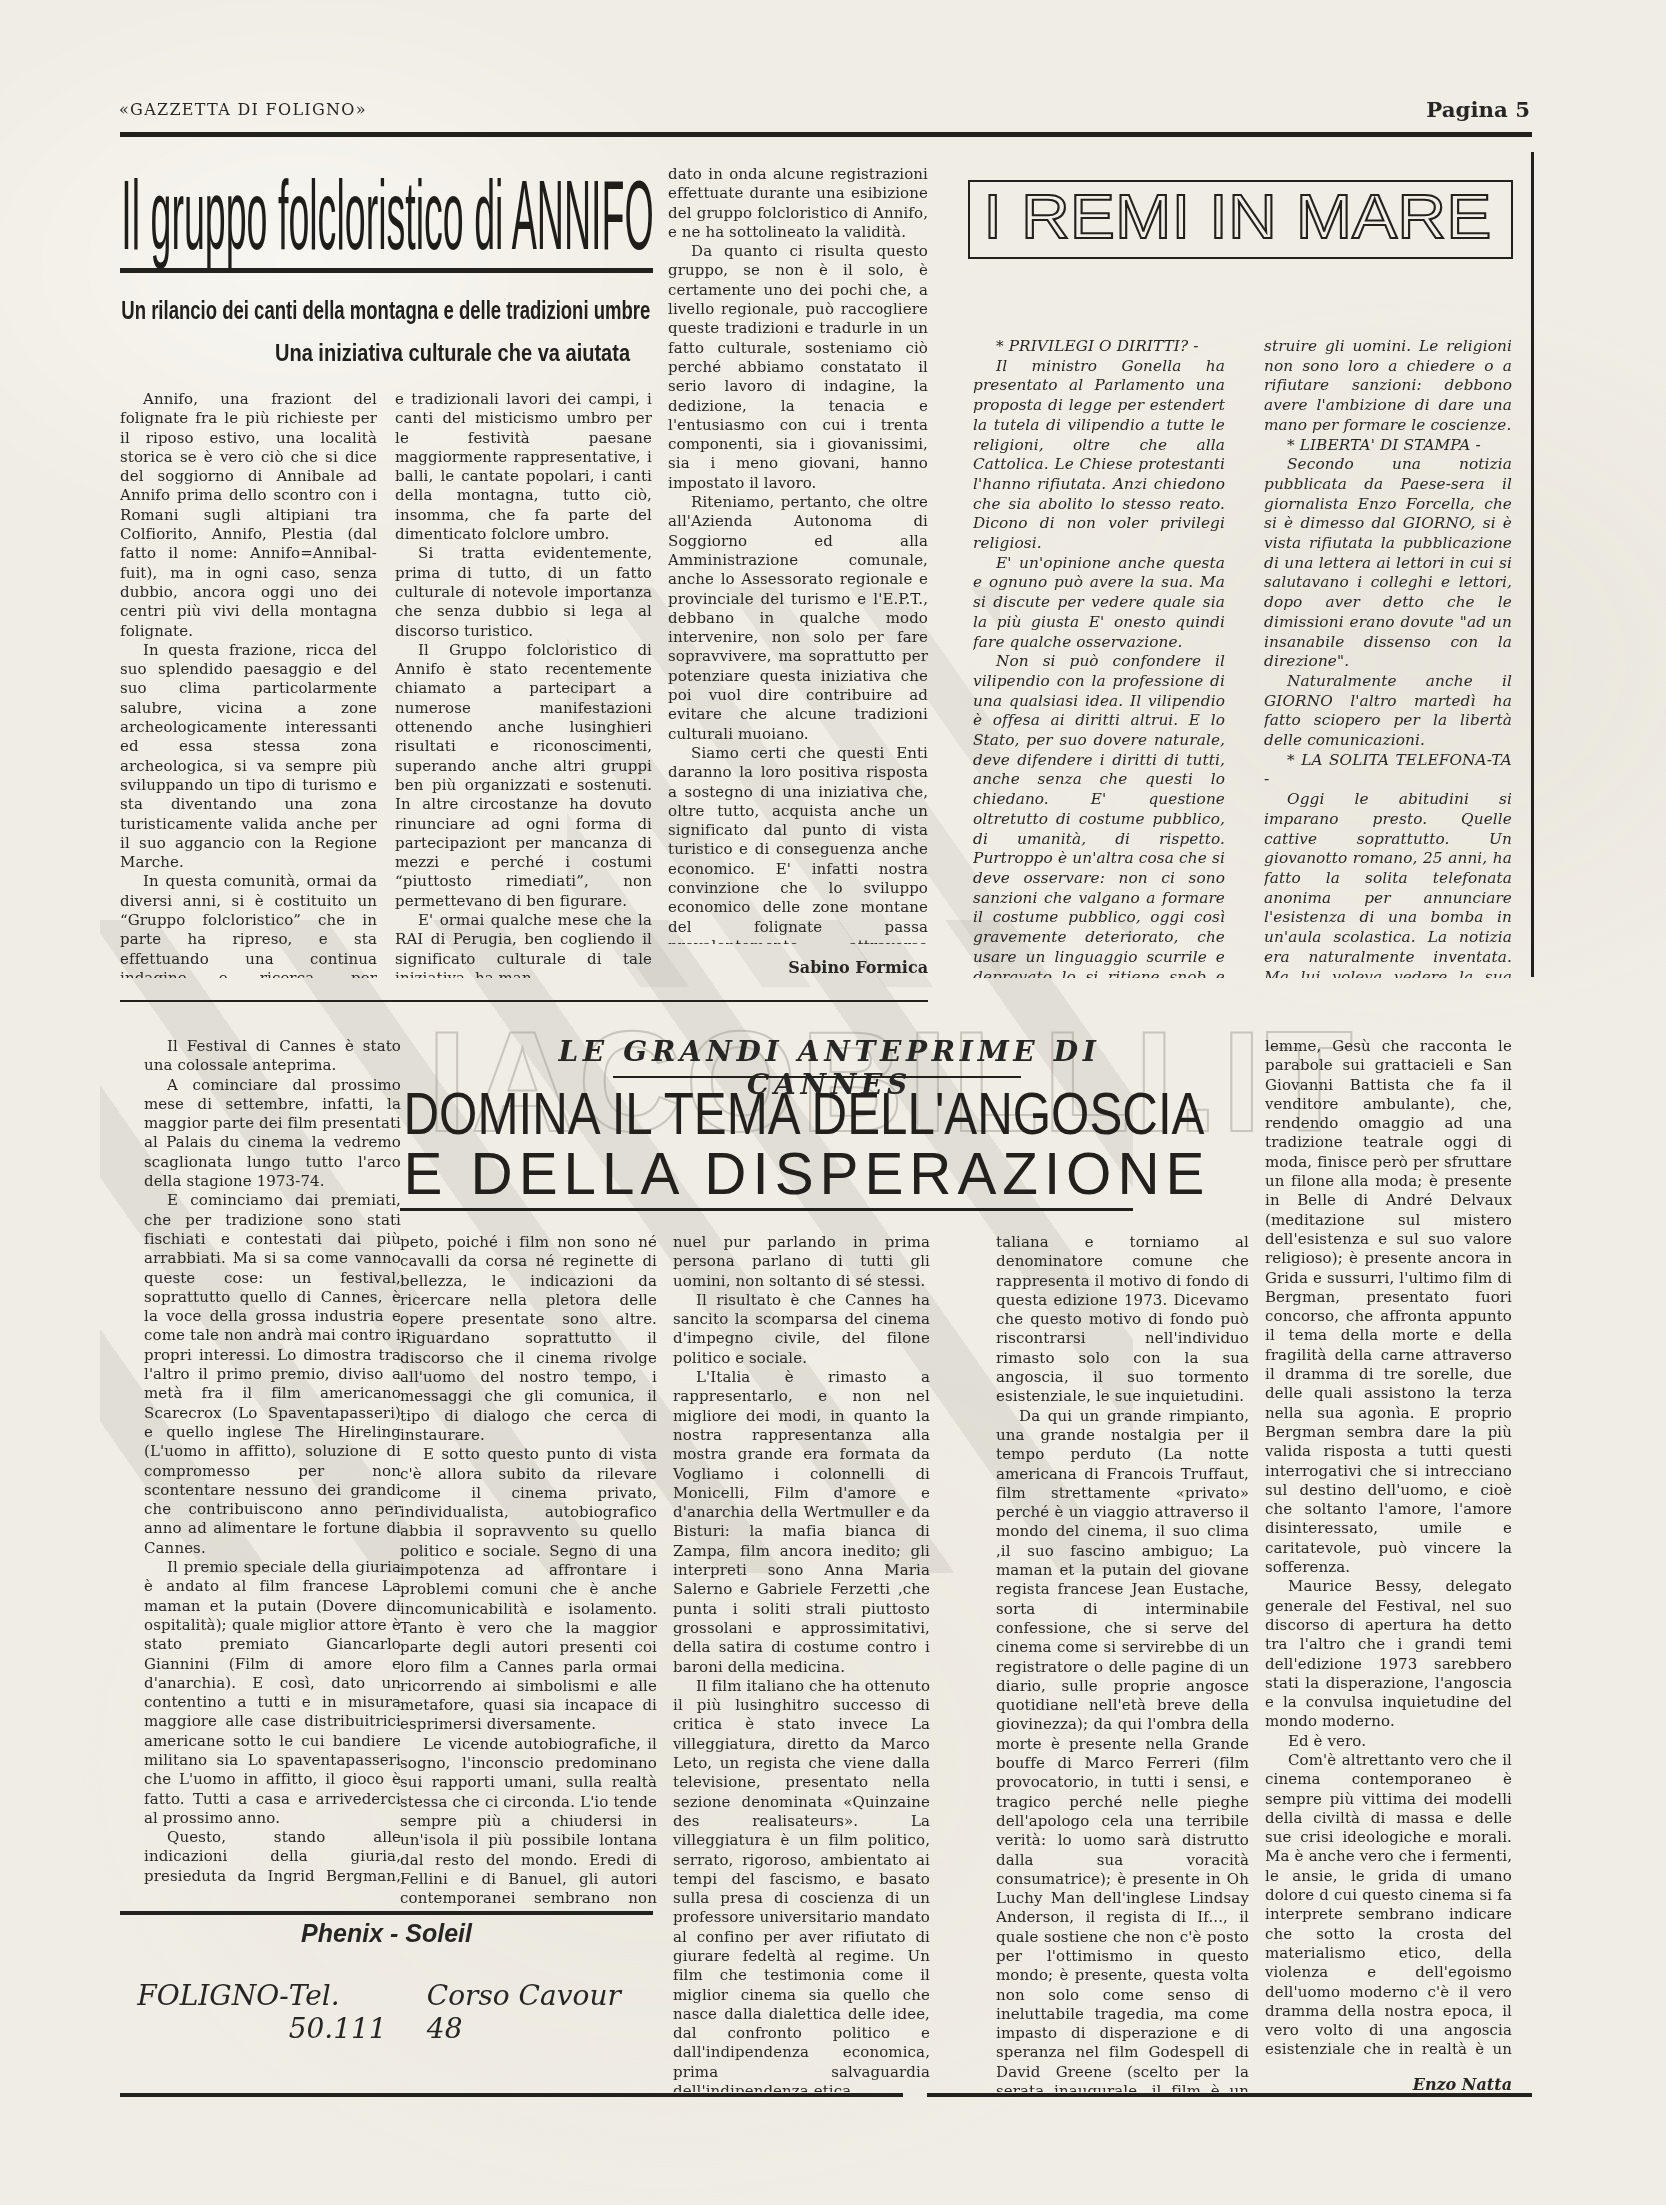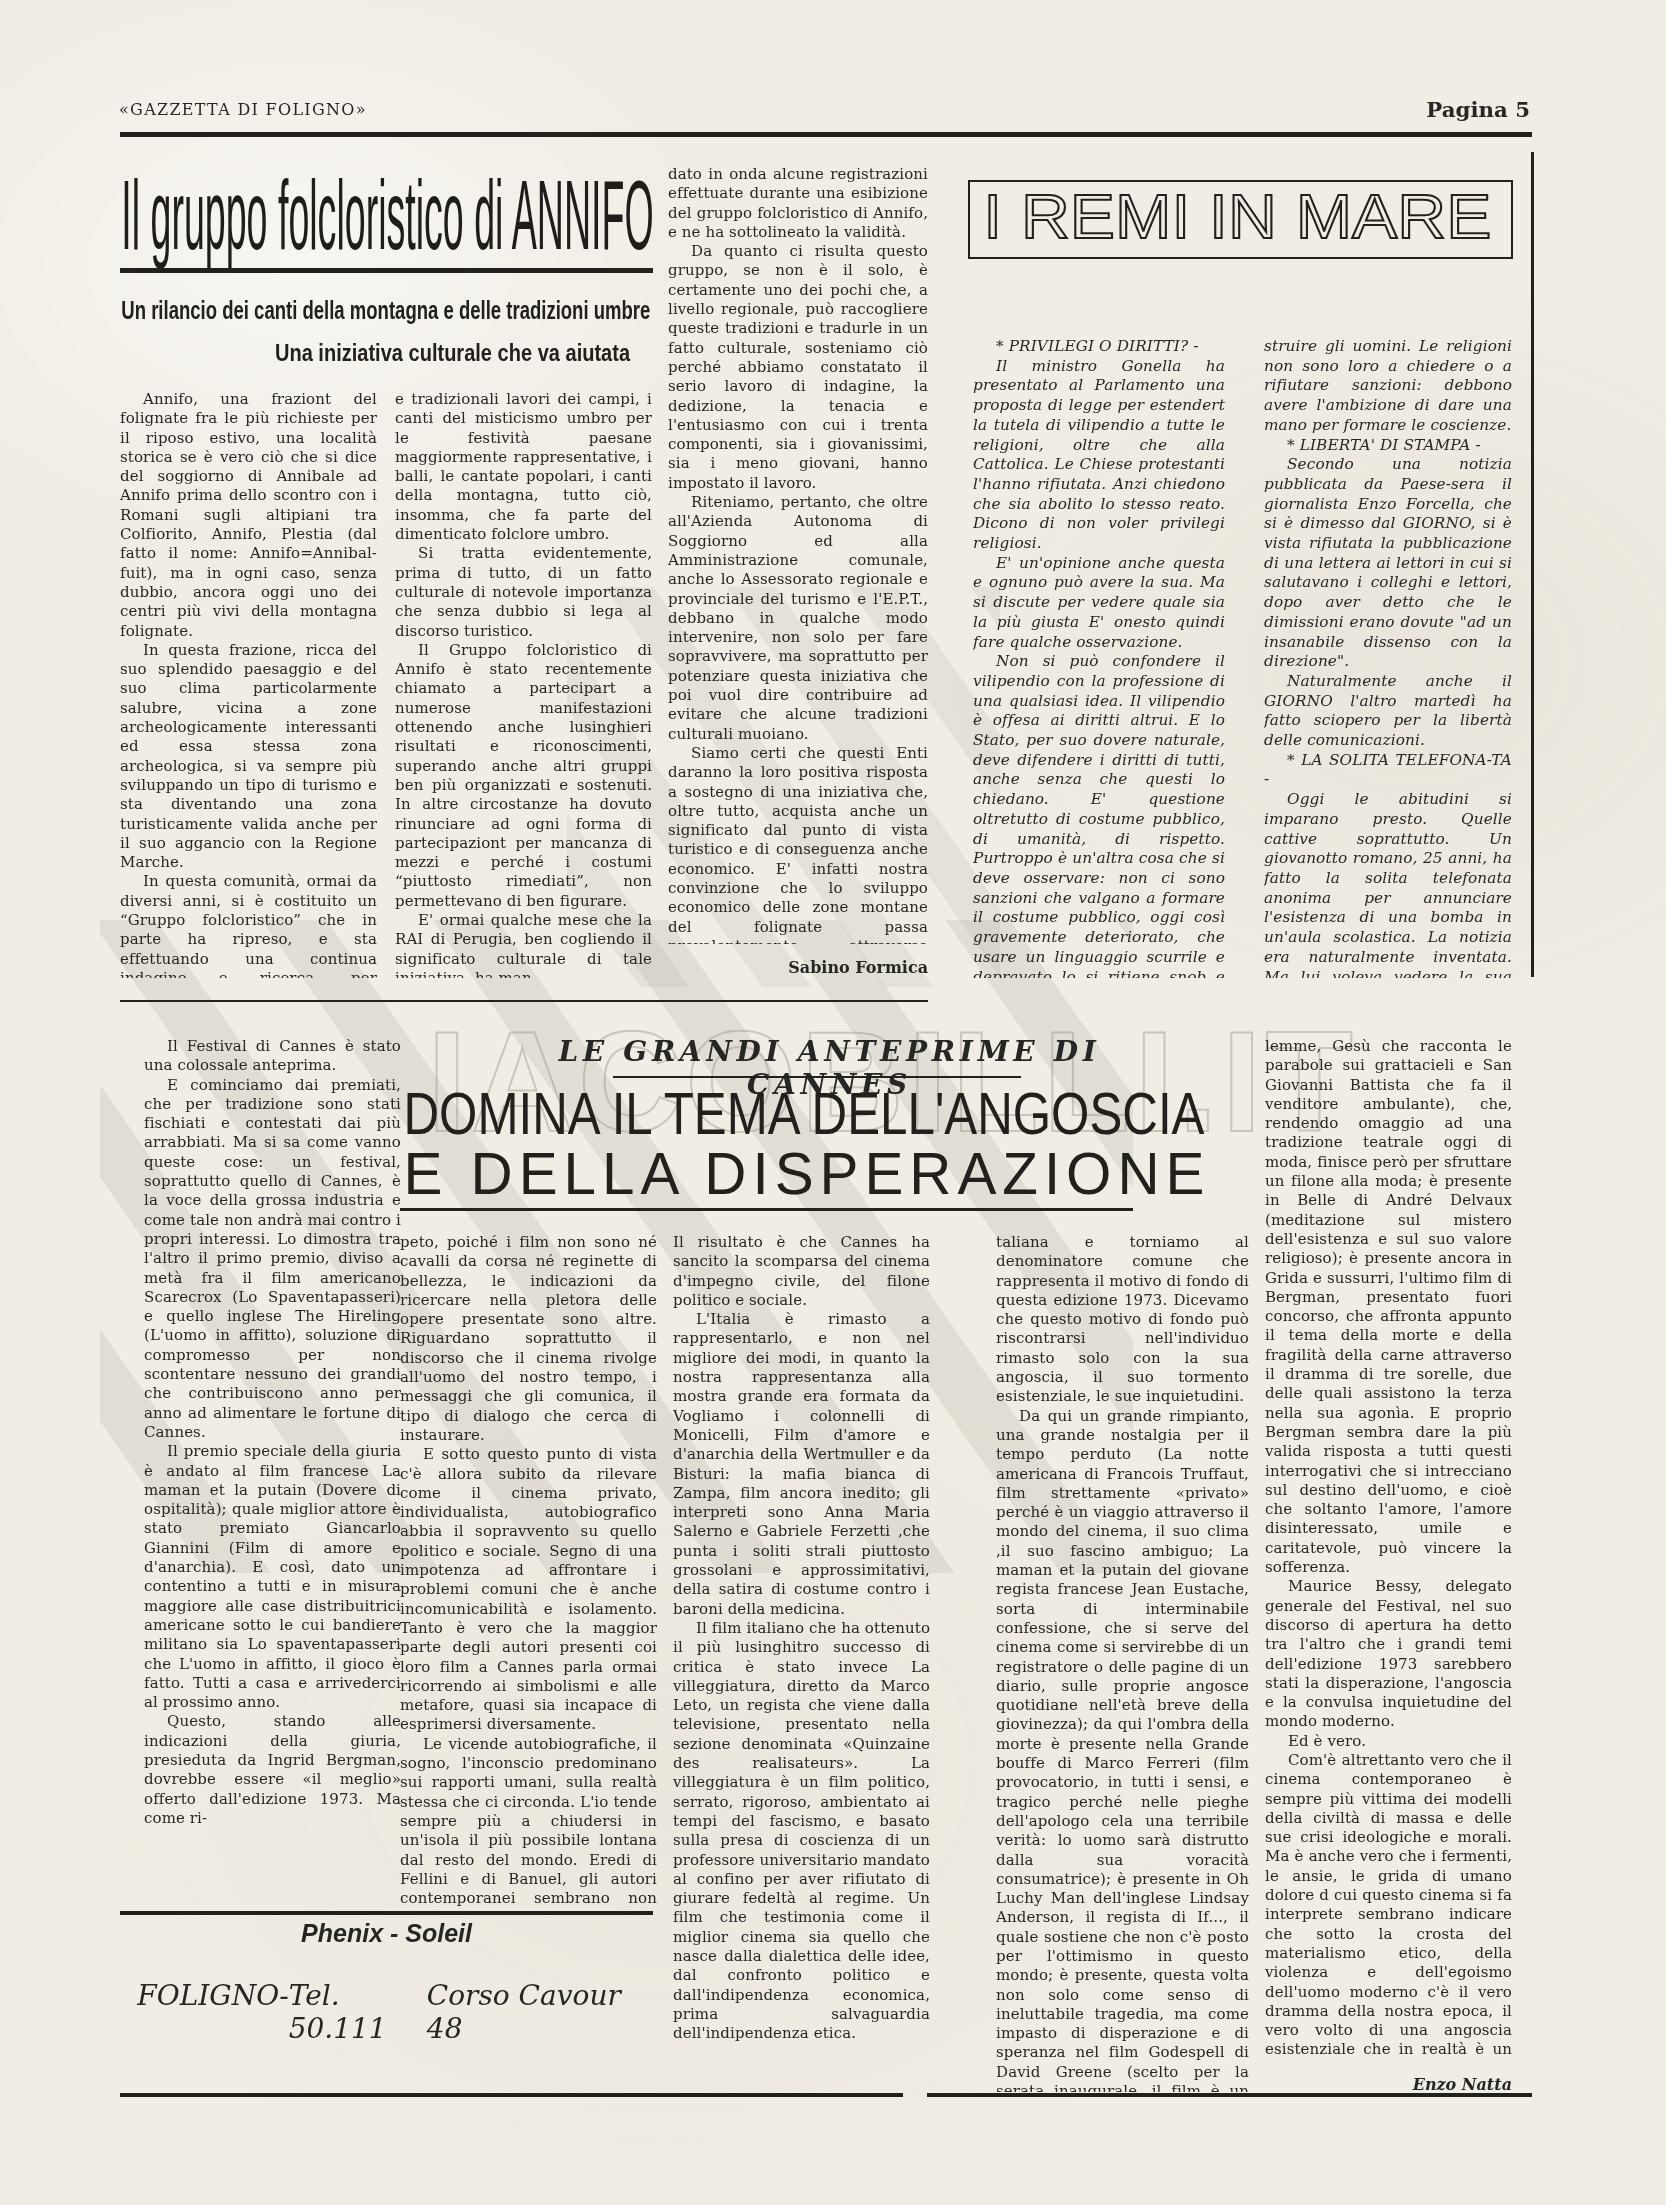--- a/index.html
+++ b/index.html
@@ -130,30 +130,32 @@
 <svg class="svg-abs" style="left:400px; top:1085px;" width="810" height="61" viewBox="0 0 1215 92">
   <text x="2" y="74" font-size="88" fill="#22201d" textLength="1208" lengthAdjust="spacingAndGlyphs">DOMINA IL TEMA DELL'ANGOSCIA</text>
 </svg>
 <svg class="svg-abs" style="left:400px; top:1145px;" width="810" height="61" viewBox="0 0 1215 92">
   <text x="2" y="74" font-size="88" fill="#22201d" textLength="1208" lengthAdjust="spacing">E DELLA DISPERAZIONE</text>
 </svg>
 <div class="rule" style="left:400px; top:1208px; width:733px; height:3.3px;"></div>
 
 <div class="col" style="left:120px; top:1037px; width:257px; height:852px;margin-left:24px;">
     <p>Il Festival di Cannes è stato una colossale anteprima.</p>
+    <p>A cominciare dal prossimo mese di settembre, infatti, la maggior parte dei film presentati al Palais du cinema la vedremo scaglionata lungo tutto l'arco della stagione 1973-74.</p>
     <p>E cominciamo dai premiati, che per tradizione sono stati fischiati e contestati dai più arrabbiati. Ma si sa come vanno queste cose: un festival, soprattutto quello di Cannes, è la voce della grossa industria e come tale non andrà mai contro i propri interessi. Lo dimostra tra l'altro il primo premio, diviso a metà fra il film americano Scarecrox (Lo Spaventapasseri) e quello inglese The Hireling (L'uomo in affitto), soluzione di compromesso per non scontentare nessuno dei grandi che contribuiscono anno per anno ad alimentare le fortune di Cannes.</p>
     <p>Il premio speciale della giuria è andato al film francese La maman et la putain (Dovere di ospitalità); quale miglior attore è stato premiato Giancarlo Giannini (Film di amore e d'anarchia). E così, dato un contentino a tutti e in misura maggiore alle case distribuitrici americane sotto le cui bandiere militano sia Lo spaventapasseri che L'uomo in affitto, il gioco è fatto. Tutti a casa e arrivederci al prossimo anno.</p>
     <p>Questo, stando alle indicazioni della giuria, presieduta da Ingrid Bergman, dovrebbe essere «il meglio» offerto dall'edizione 1973. Ma come ri-</p>
   </div>
 <div class="col cont" style="left:400px; top:1233px; width:257px; height:675px;">
     <p>peto, poiché i film non sono né cavalli da corsa né reginette di bellezza, le indicazioni da ricercare nella pletora delle opere presentate sono altre. Riguardano soprattutto il discorso che il cinema rivolge all'uomo del nostro tempo, i messaggi che gli comunica, il tipo di dialogo che cerca di instaurare.</p>
     <p>E sotto questo punto di vista c'è allora subito da rilevare come il cinema privato, individualista, autobiografico abbia il sopravvento su quello politico e sociale. Segno di una impotenza ad affrontare i problemi comuni che è anche incomunicabilità e isolamento. Tanto è vero che la maggior parte degli autori presenti coi loro film a Cannes parla ormai ricorrendo ai simbolismi e alle metafore, quasi sia incapace di esprimersi diversamente.</p>
     <p>Le vicende autobiografiche, il sogno, l'inconscio predominano sui rapporti umani, sulla realtà stessa che ci circonda. L'io tende sempre più a chiudersi in un'isola il più possibile lontana dal resto del mondo. Eredi di Fellini e di Banuel, gli autori contemporanei sembrano non aver capito che Fellini e Ba-</p>
   </div>
 <div class="col cont" style="left:673px; top:1233px; width:257px; height:859px;">
+    <p>nuel pur parlando in prima persona parlano di tutti gli uomini, non soltanto di sé stessi.</p>
     <p>Il risultato è che Cannes ha sancito la scomparsa del cinema d'impegno civile, del filone politico e sociale.</p>
     <p>L'Italia è rimasto a rappresentarlo, e non nel migliore dei modi, in quanto la nostra rappresentanza alla mostra grande era formata da Vogliamo i colonnelli di Monicelli, Film d'amore e d'anarchia della Wertmuller e da Bisturi: la mafia bianca di Zampa, film ancora inedito; gli interpreti sono Anna Maria Salerno e Gabriele Ferzetti ,che punta i soliti strali piuttosto grossolani e approssimitativi, della satira di costume contro i baroni della medicina.</p>
     <p>Il film italiano che ha ottenuto il più lusinghitro successo di critica è stato invece La villeggiatura, diretto da Marco Leto, un regista che viene dalla televisione, presentato nella sezione denominata «Quinzaine des realisateurs». La villeggiatura è un film politico, serrato, rigoroso, ambientato ai tempi del fascismo, e basato sulla presa di coscienza di un professore universitario mandato al confino per aver rifiutato di giurare fedeltà al regime. Un film che testimonia come il miglior cinema sia quello che nasce dalla dialettica delle idee, dal confronto politico e dall'indipendenza economica, prima salvaguardia dell'indipendenza etica.</p>
   </div>
 <div class="col cont" style="left:996px; top:1233px; width:253px; height:859px;">
     <p>taliana e torniamo al denominatore comune che rappresenta il motivo di fondo di questa edizione 1973. Dicevamo che questo motivo di fondo può riscontrarsi nell'individuo rimasto solo con la sua angoscia, il suo tormento esistenziale, le sue inquietudini.</p>
     <p>Da qui un grande rimpianto, una grande nostalgia per il tempo perduto (La notte americana di Francois Truffaut, film strettamente «privato» perché è un viaggio attraverso il mondo del cinema, il suo clima ,il suo fascino ambiguo; La maman et la putain del giovane regista francese Jean Eustache, sorta di interminabile confessione, che si serve del cinema come si servirebbe di un registratore o delle pagine di un diario, sulle proprie angosce quotidiane nell'età breve della giovinezza); da qui l'ombra della morte è presente nella Grande bouffe di Marco Ferreri (film provocatorio, in tutti i sensi, e tragico perché nelle pieghe dell'apologo cela una terribile verità: lo uomo sarà distrutto dalla sua voracità consumatrice); è presente in Oh Luchy Man dell'inglese Lindsay Anderson, il regista di If..., il quale sostiene che non c'è posto per l'ottimismo in questo mondo; è presente, questa volta non solo come senso di ineluttabile tragedia, ma come impasto di disperazione e di speranza nel film Godespell di David Greene (scelto per la serata inaugurale, il film è un Vangelo hippy con New York al posto di Gerusa-</p>
   </div>
 <div class="col cont" style="left:1265px; top:1037px; width:247px; height:1025px;">
     <p>lemme, Gesù che racconta le parabole sui grattacieli e San Giovanni Battista che fa il venditore ambulante), che, rendendo omaggio ad una tradizione teatrale oggi di moda, finisce però per sfruttare un filone alla moda; è presente in Belle di André Delvaux (meditazione sul mistero dell'esistenza e sul suo valore religioso); è presente ancora in Grida e sussurri, l'ultimo film di Bergman, presentato fuori concorso, che affronta appunto il tema della morte e della fragilità della carne attraverso il dramma di tre sorelle, due delle quali assistono la terza nella sua agonìa. E proprio Bergman sembra dare la più valida risposta a tutti questi interrogativi che si intrecciano sul destino dell'uomo, e cioè che soltanto l'amore, l'amore disinteressato, umile e caritatevole, può vincere la sofferenza.</p>

